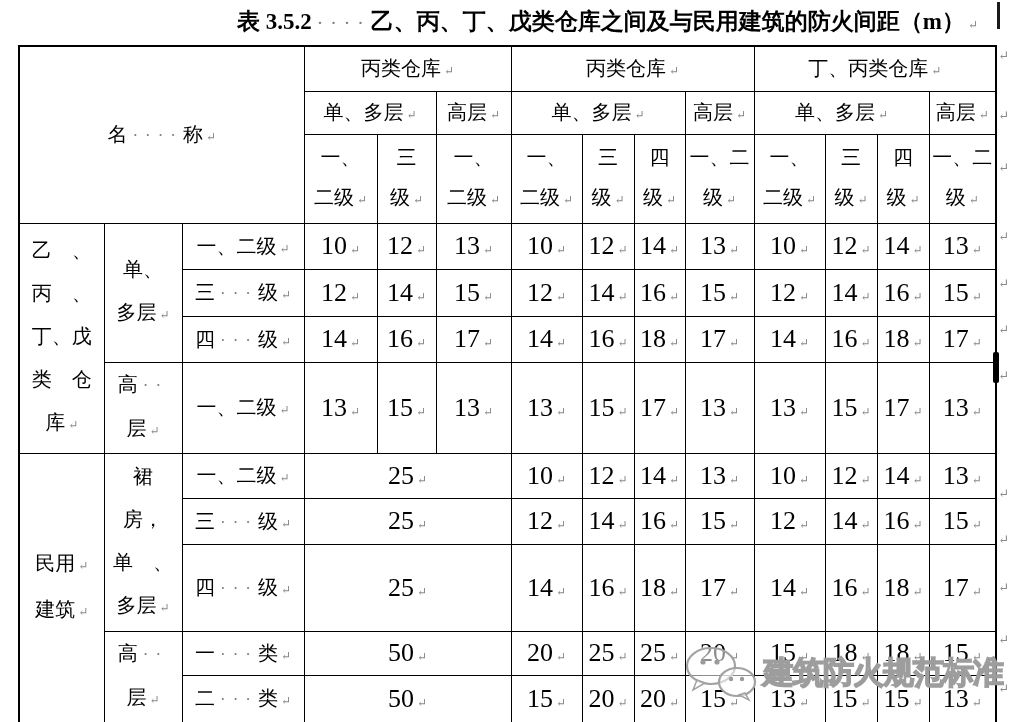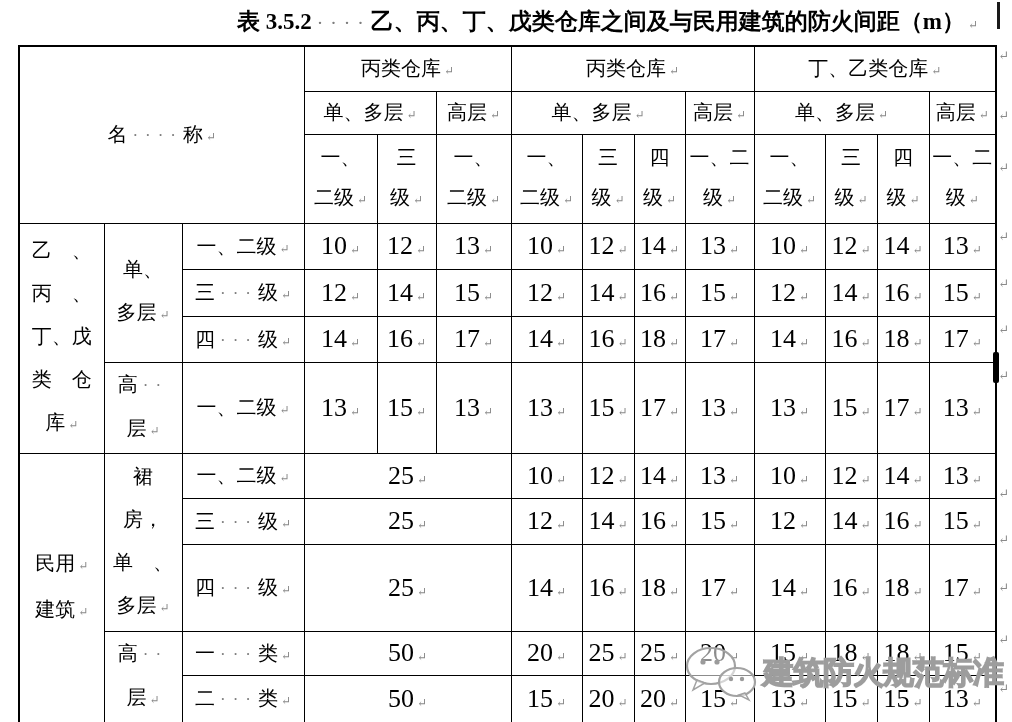--- a/index.html
+++ b/index.html
@@ -77,21 +77,21 @@
       <col style="width:67px">
   </colgroup>
 
   <tbody>
       <tr class="h1">
     <td colspan="3" rowspan="3">
       <span>名</span><span class="dots">····</span><span>称</span><span class="pm">↵</span>
     </td>
     <td colspan="3"><span>丙类仓库</span><span class="pm">↵</span></td>
     <td colspan="4"><span>丙类仓库</span><span class="pm">↵</span></td>
-    <td colspan="4"><span>丁、乙类仓库</span><span class="pm">↵</span></td>
+    <td colspan="4"><span>丁、丙类仓库</span><span class="pm">↵</span></td>
   </tr>
 
   <tr class="h2">
     <td colspan="2"><span>单、多层</span><span class="pm">↵</span></td>
     <td><span>高层</span><span class="pm">↵</span></td>
     <td colspan="3"><span>单、多层</span><span class="pm">↵</span></td>
     <td><span>高层</span><span class="pm">↵</span></td>
     <td colspan="3"><span>单、多层</span><span class="pm">↵</span></td>
     <td><span>高层</span><span class="pm">↵</span></td>
   </tr>

